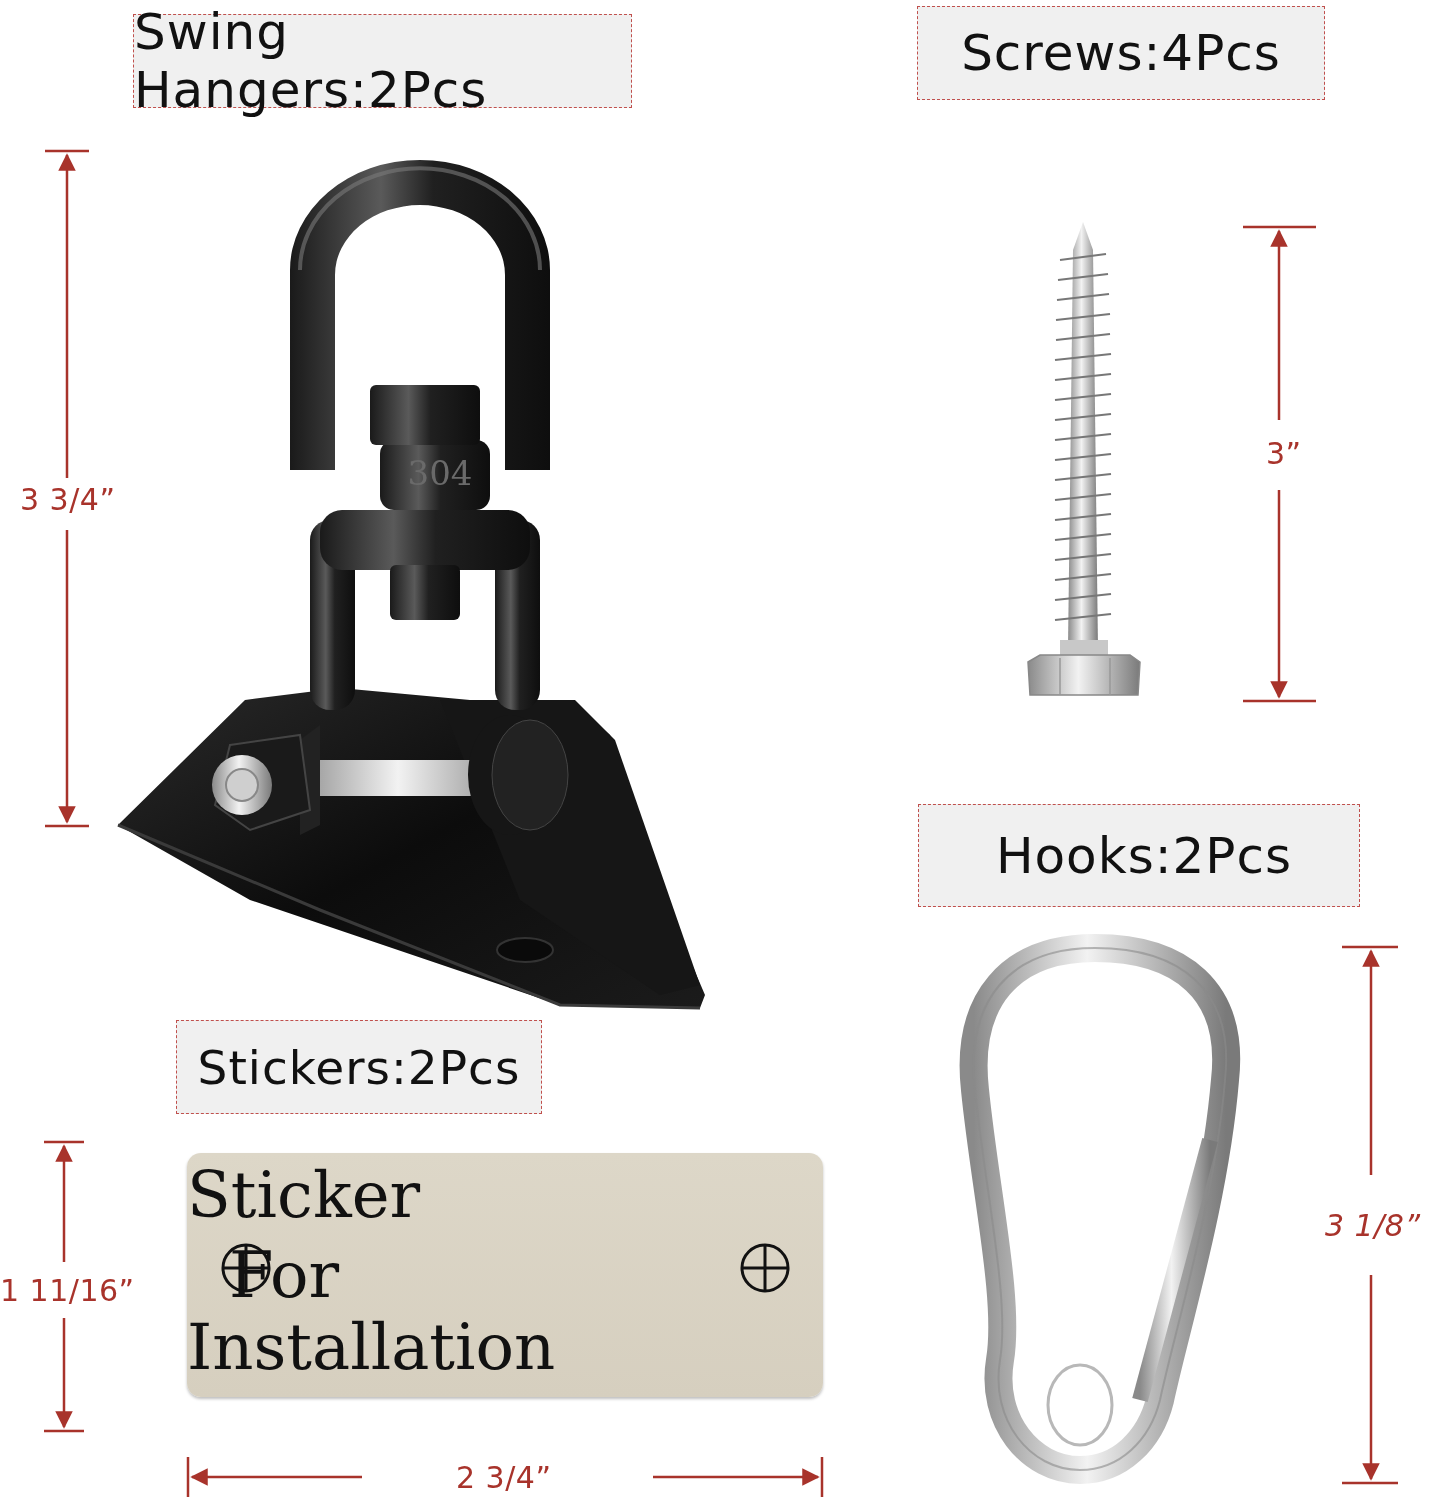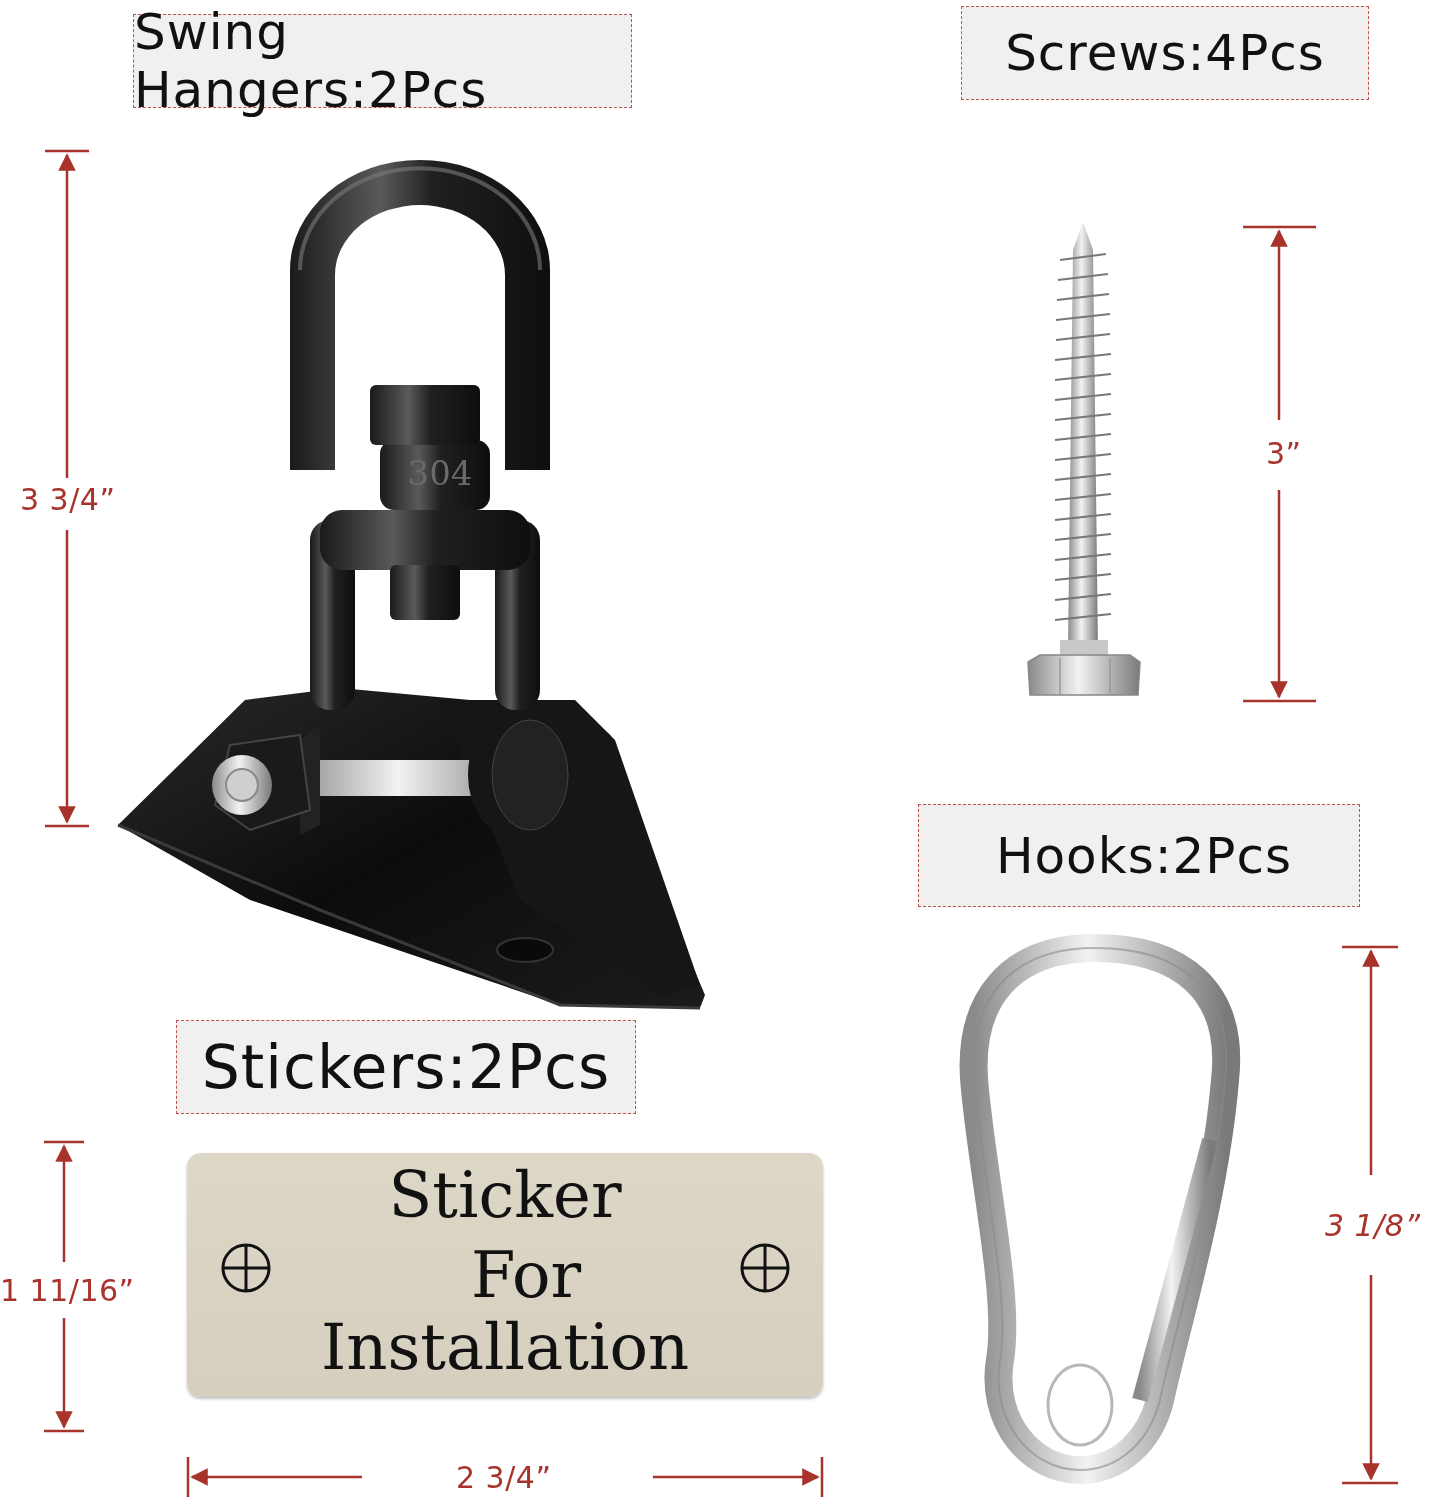--- a/index.html
+++ b/index.html
@@ -24,43 +24,43 @@
   }
   svg.layer { position: absolute; left: 0; top: 0; }
   .sticker {
     position: absolute;
     background: linear-gradient(180deg, #ddd7c8 0%, #d6cfbf 100%);
     border-radius: 14px;
     box-shadow: 0 2px 3px rgba(0,0,0,0.25);
   }
   .sticker-text {
     position: absolute; left: 0; right: 0;
-    text-align: center;
+    text-align: left;
     font-family: "DejaVu Serif", "Liberation Serif", serif;
     color: #111;
     font-size: 64px;
     line-height: 1;
   }
 </style>
 </head>
 <body>
 
 <div class="label-box" style="left:133px; top:14px; width:499px; height:94px; font-size:50px;">
   <span>Swing Hangers:2Pcs</span>
 </div>
 
-<div class="label-box" style="left:917px; top:6px; width:408px; height:94px; font-size:50px;margin-left:44px;">
+<div class="label-box" style="left:917px; top:6px; width:408px; height:94px; font-size:50px;">
   <span>Screws:4Pcs</span>
 </div>
 
 <div class="label-box" style="left:918px; top:804px; width:442px; height:103px; font-size:50px;padding-left:10px;">
   <span>Hooks:2Pcs</span>
 </div>
 
-<div class="label-box" style="left:176px; top:1020px; width:460px; height:94px; font-size:60px;">
+<div class="label-box" style="left:176px; top:1020px; width:366px; height:94px; font-size:47px;">
   <span>Stickers:2Pcs</span>
 </div>
 
 <svg class="layer" width="1436" height="1500" viewBox="0 0 1436 1500">
   <defs>
     <marker id="arr" viewBox="0 0 10 10" refX="9" refY="5" markerWidth="7" markerHeight="7" orient="auto-start-reverse">
       <path d="M0,0 L10,5 L0,10 z" fill="#a8332b"></path>
     </marker>
     <linearGradient id="metalDark" x1="0" x2="1" y1="0" y2="0">
       <stop offset="0" stop-color="#1a1a1a"></stop>

